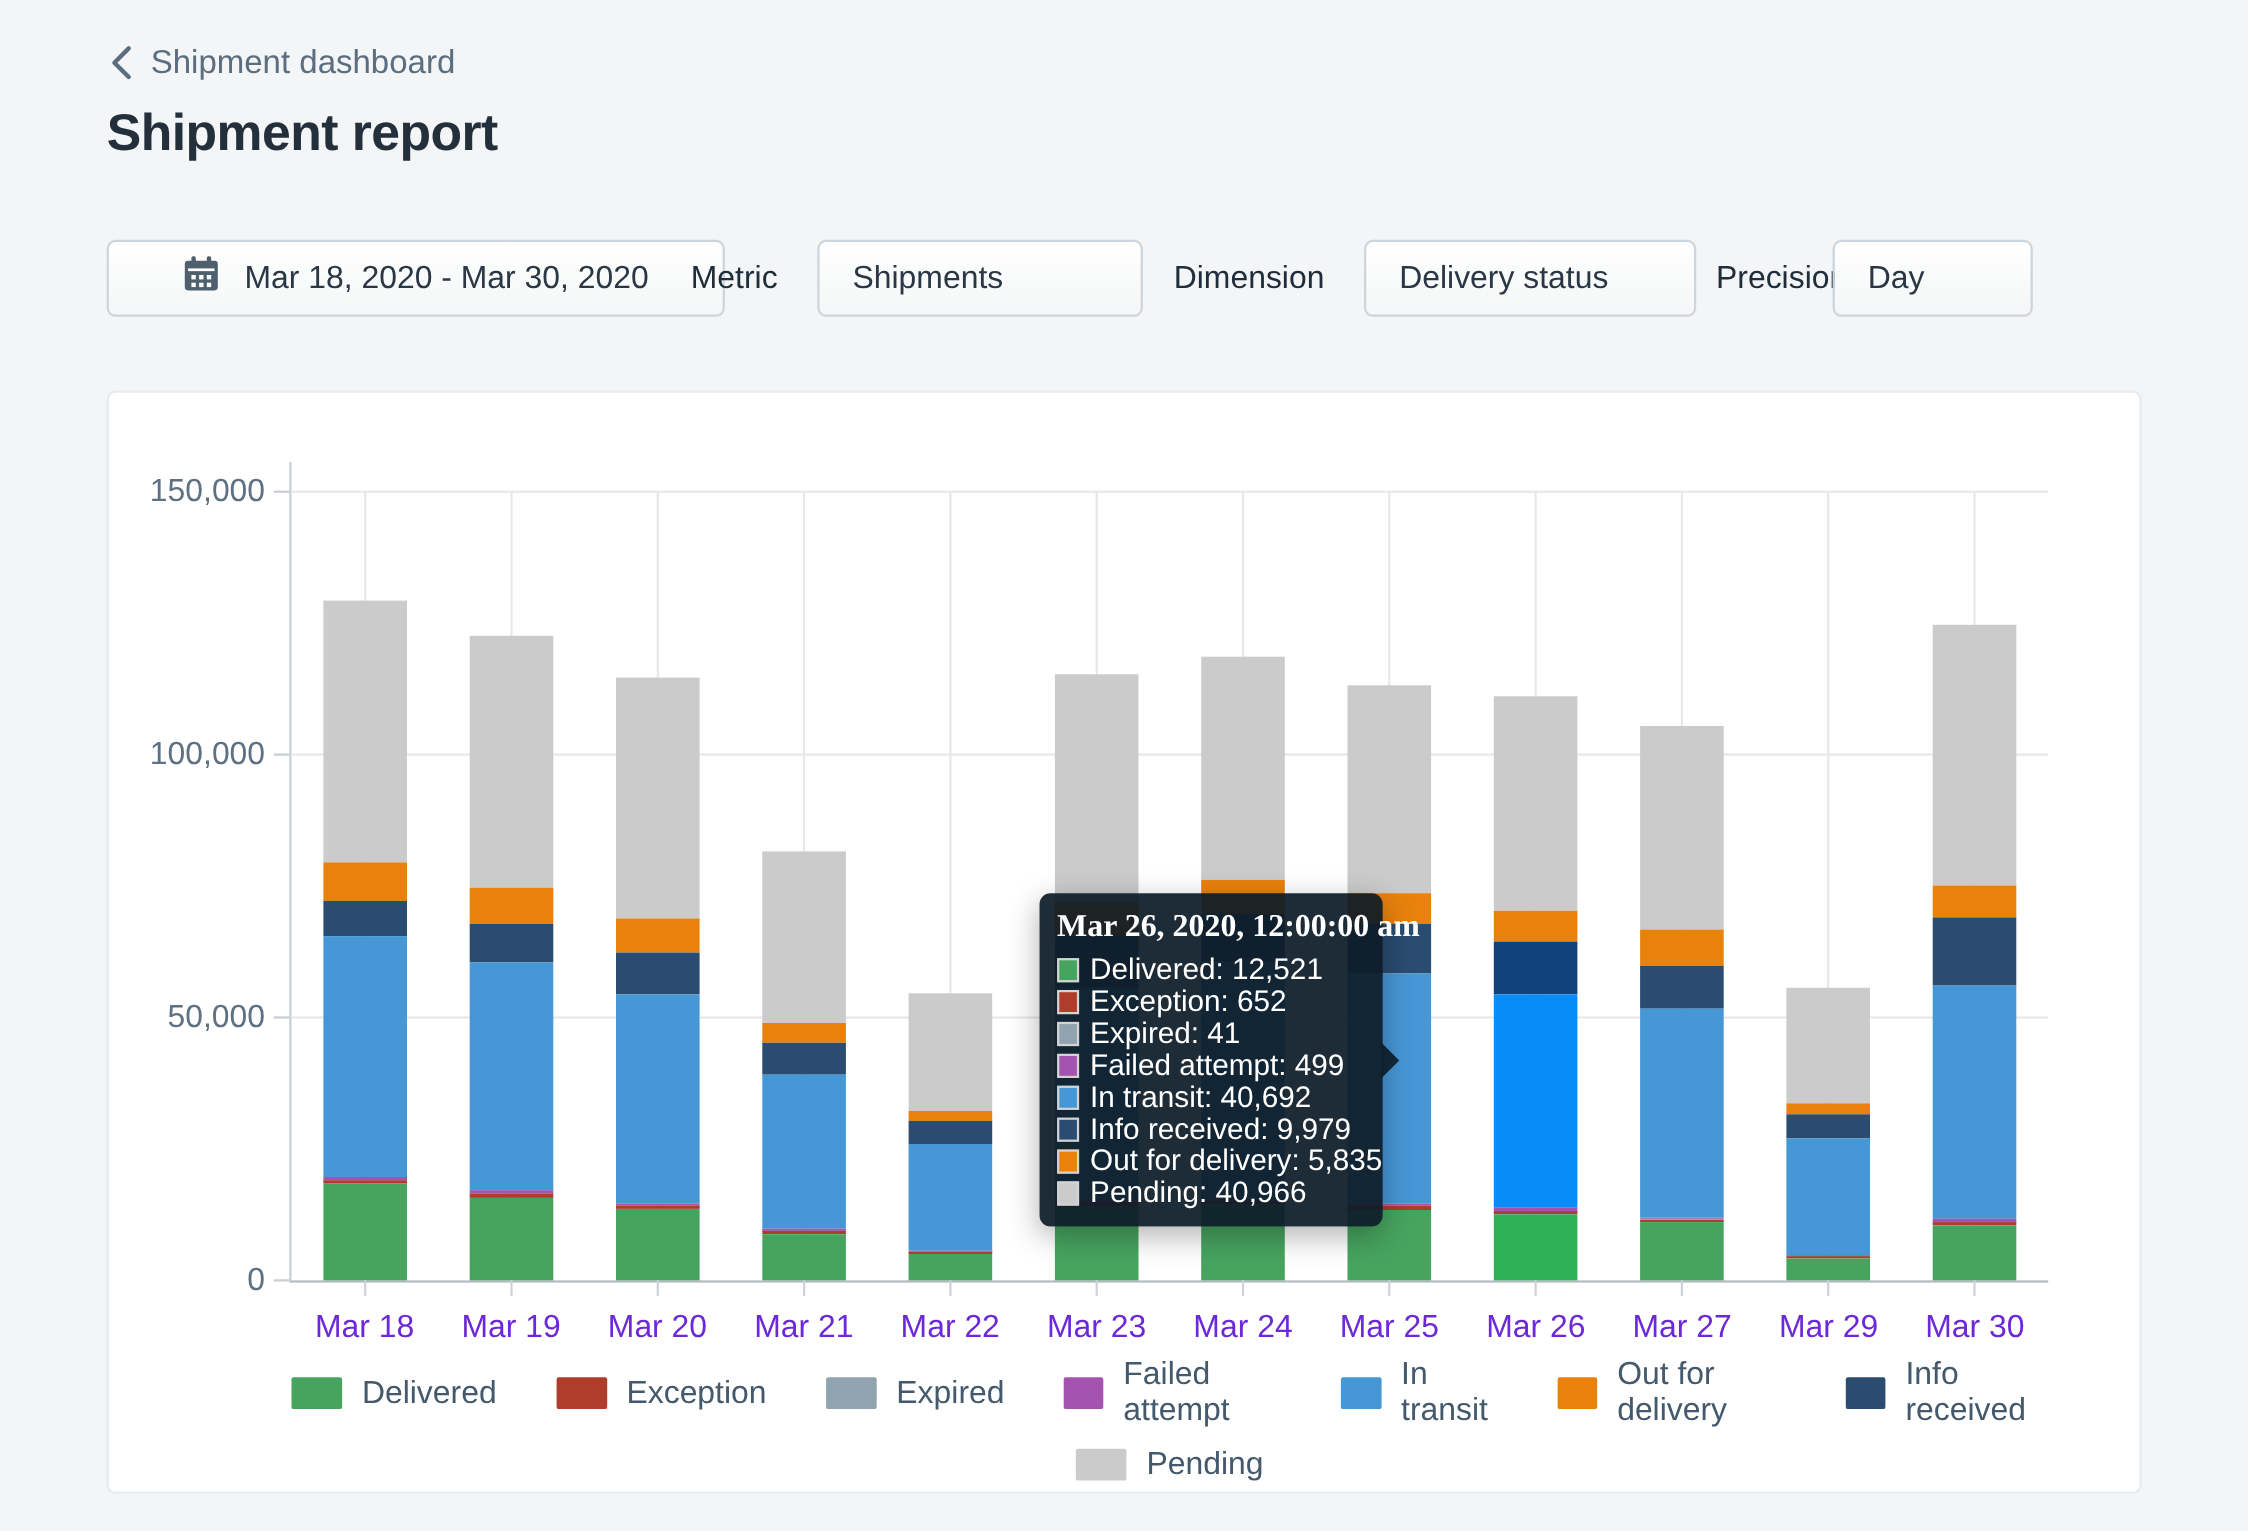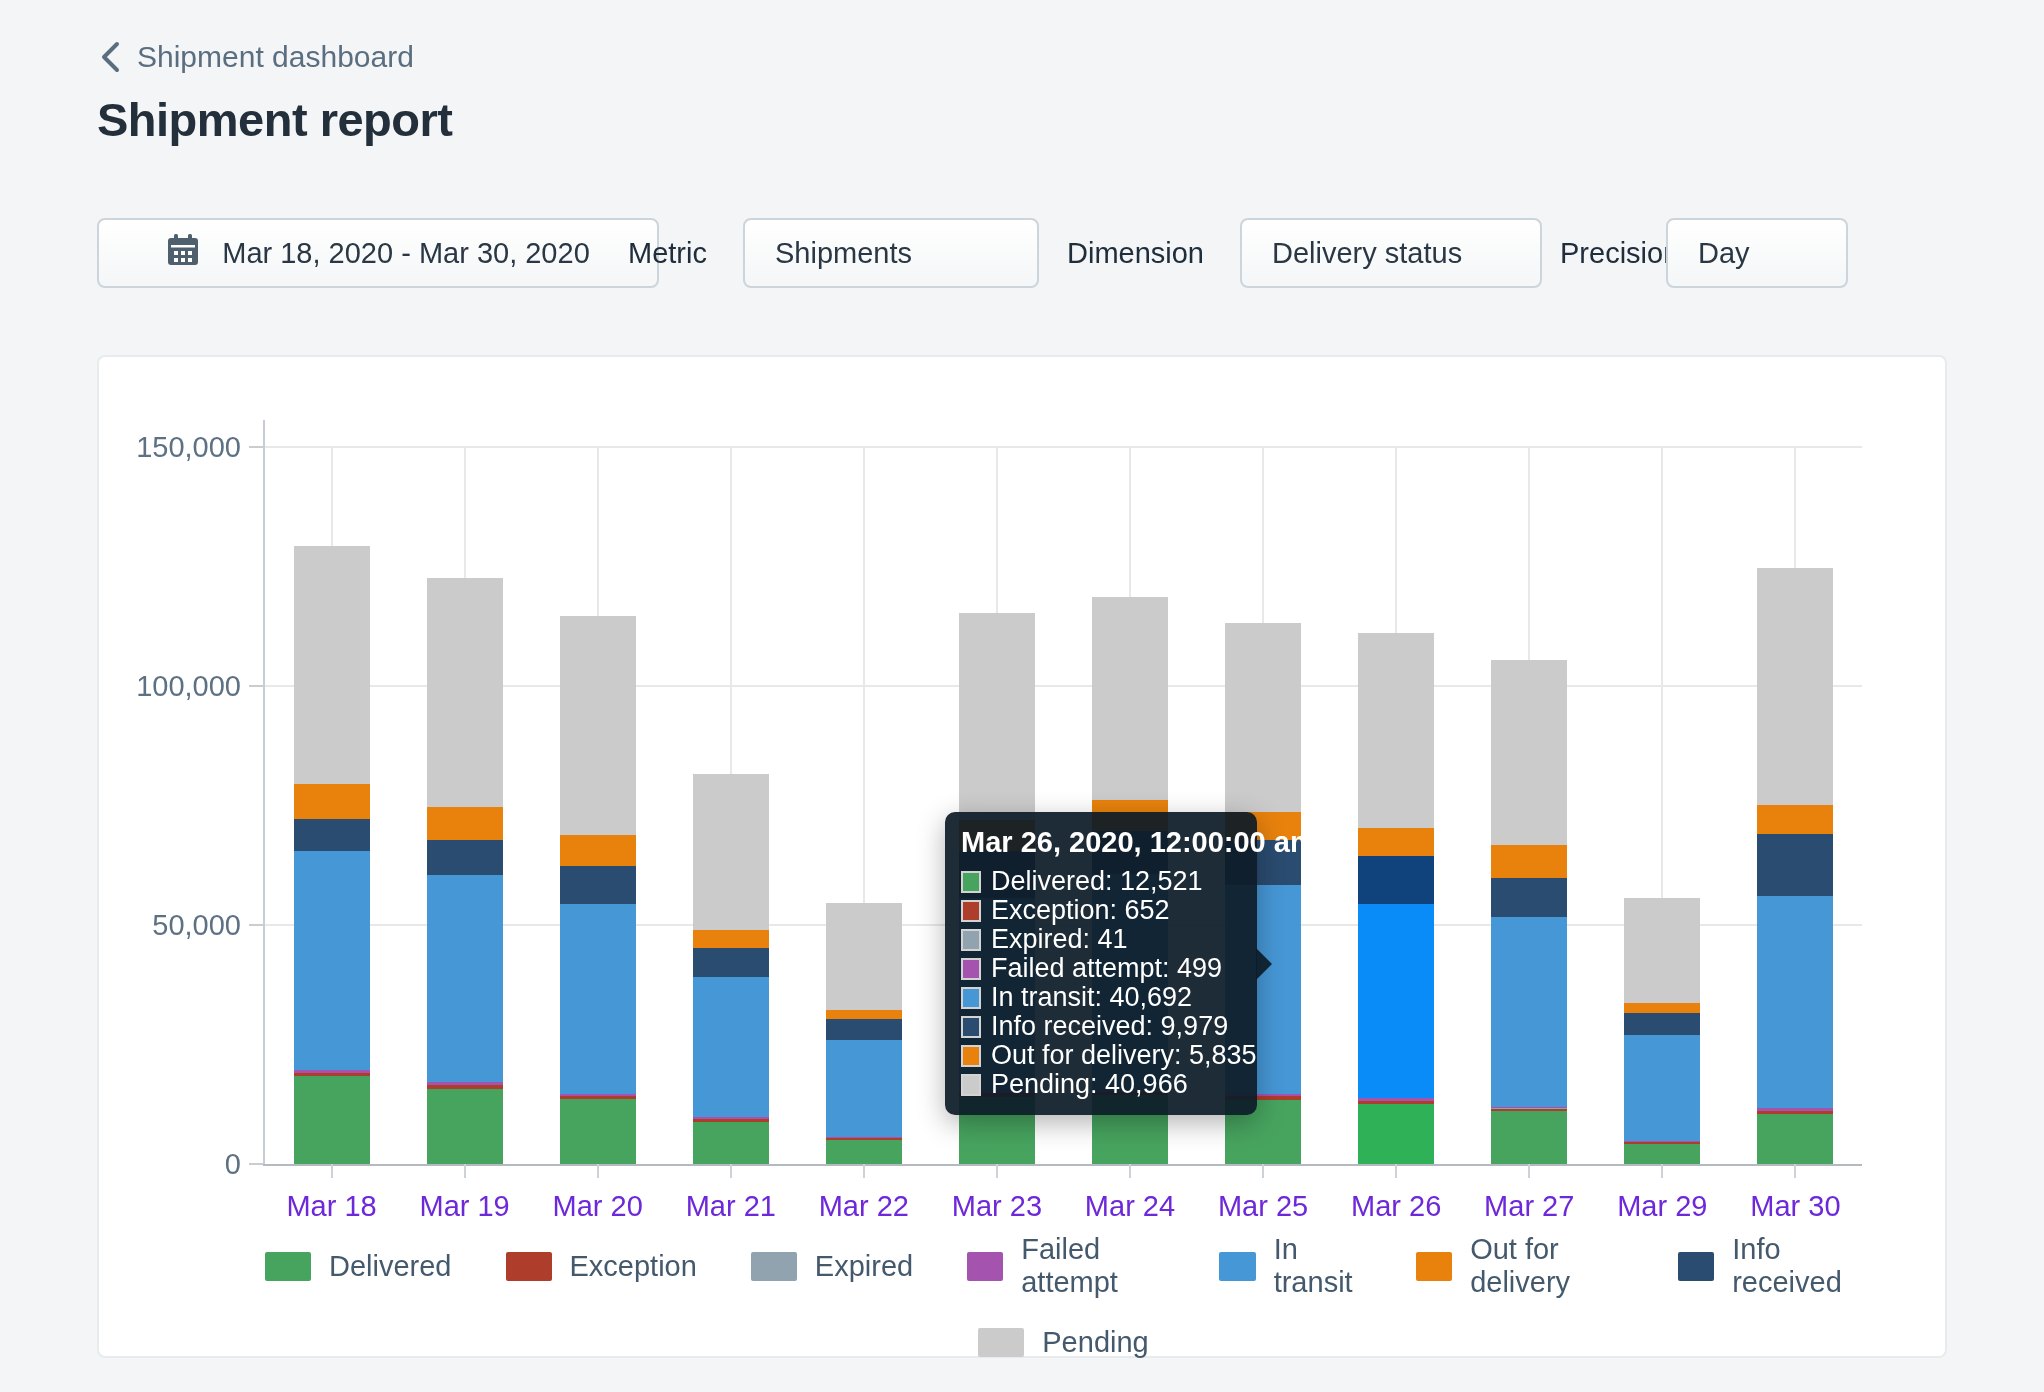--- a/index.html
+++ b/index.html
@@ -80,27 +80,27 @@
     background:rgba(13,28,40,0.93); border-radius:10px;
     padding:14px 20px 16px 16px; color:#ffffff;
     box-shadow:0 8px 28px rgba(0,0,0,0.30);
     z-index:5;
   }
   .tooltip::after {
     content:""; position:absolute; right:-15px; top:50%; margin-top:-16px;
     border-top:16px solid transparent; border-bottom:16px solid transparent;
     border-left:16px solid rgba(13,28,40,0.93);
   }
-  .tt-title { font-size:29px; font-weight:700; margin-bottom:8px; white-space:nowrap; }
+  .tt-title { font-size:29px; font-weight:700; margin-bottom:8px; white-space:nowrap;font-family:Liberation Serif, serif; }
   .tt-row { display:flex; align-items:center; gap:10px; height:29px; font-size:27px; white-space:nowrap; }
   .tt-swatch { width:20px; height:22px; border:2px solid #d3d3d3; flex:0 0 auto; }
   
   .legend {
     position:absolute; left:166px; top:876px; width:1597px;
-    display:flex; flex-direction:column; gap:27px; align-items:center;justify-content:space-between;
+    display:flex; flex-direction:column; gap:16px; align-items:center;justify-content:space-between;
   }
   .legend-row { display:flex; gap:54px; justify-content:center; }
   .legend-item { display:flex; align-items:center; gap:18px; cursor:pointer; }
   .legend-swatch { width:46px; height:29px; border-radius:2px; }
   .legend-label { font-size:29px; color:#44596c; }
 </style>
 </head>
 <body>
 
 <div class="back-row">

